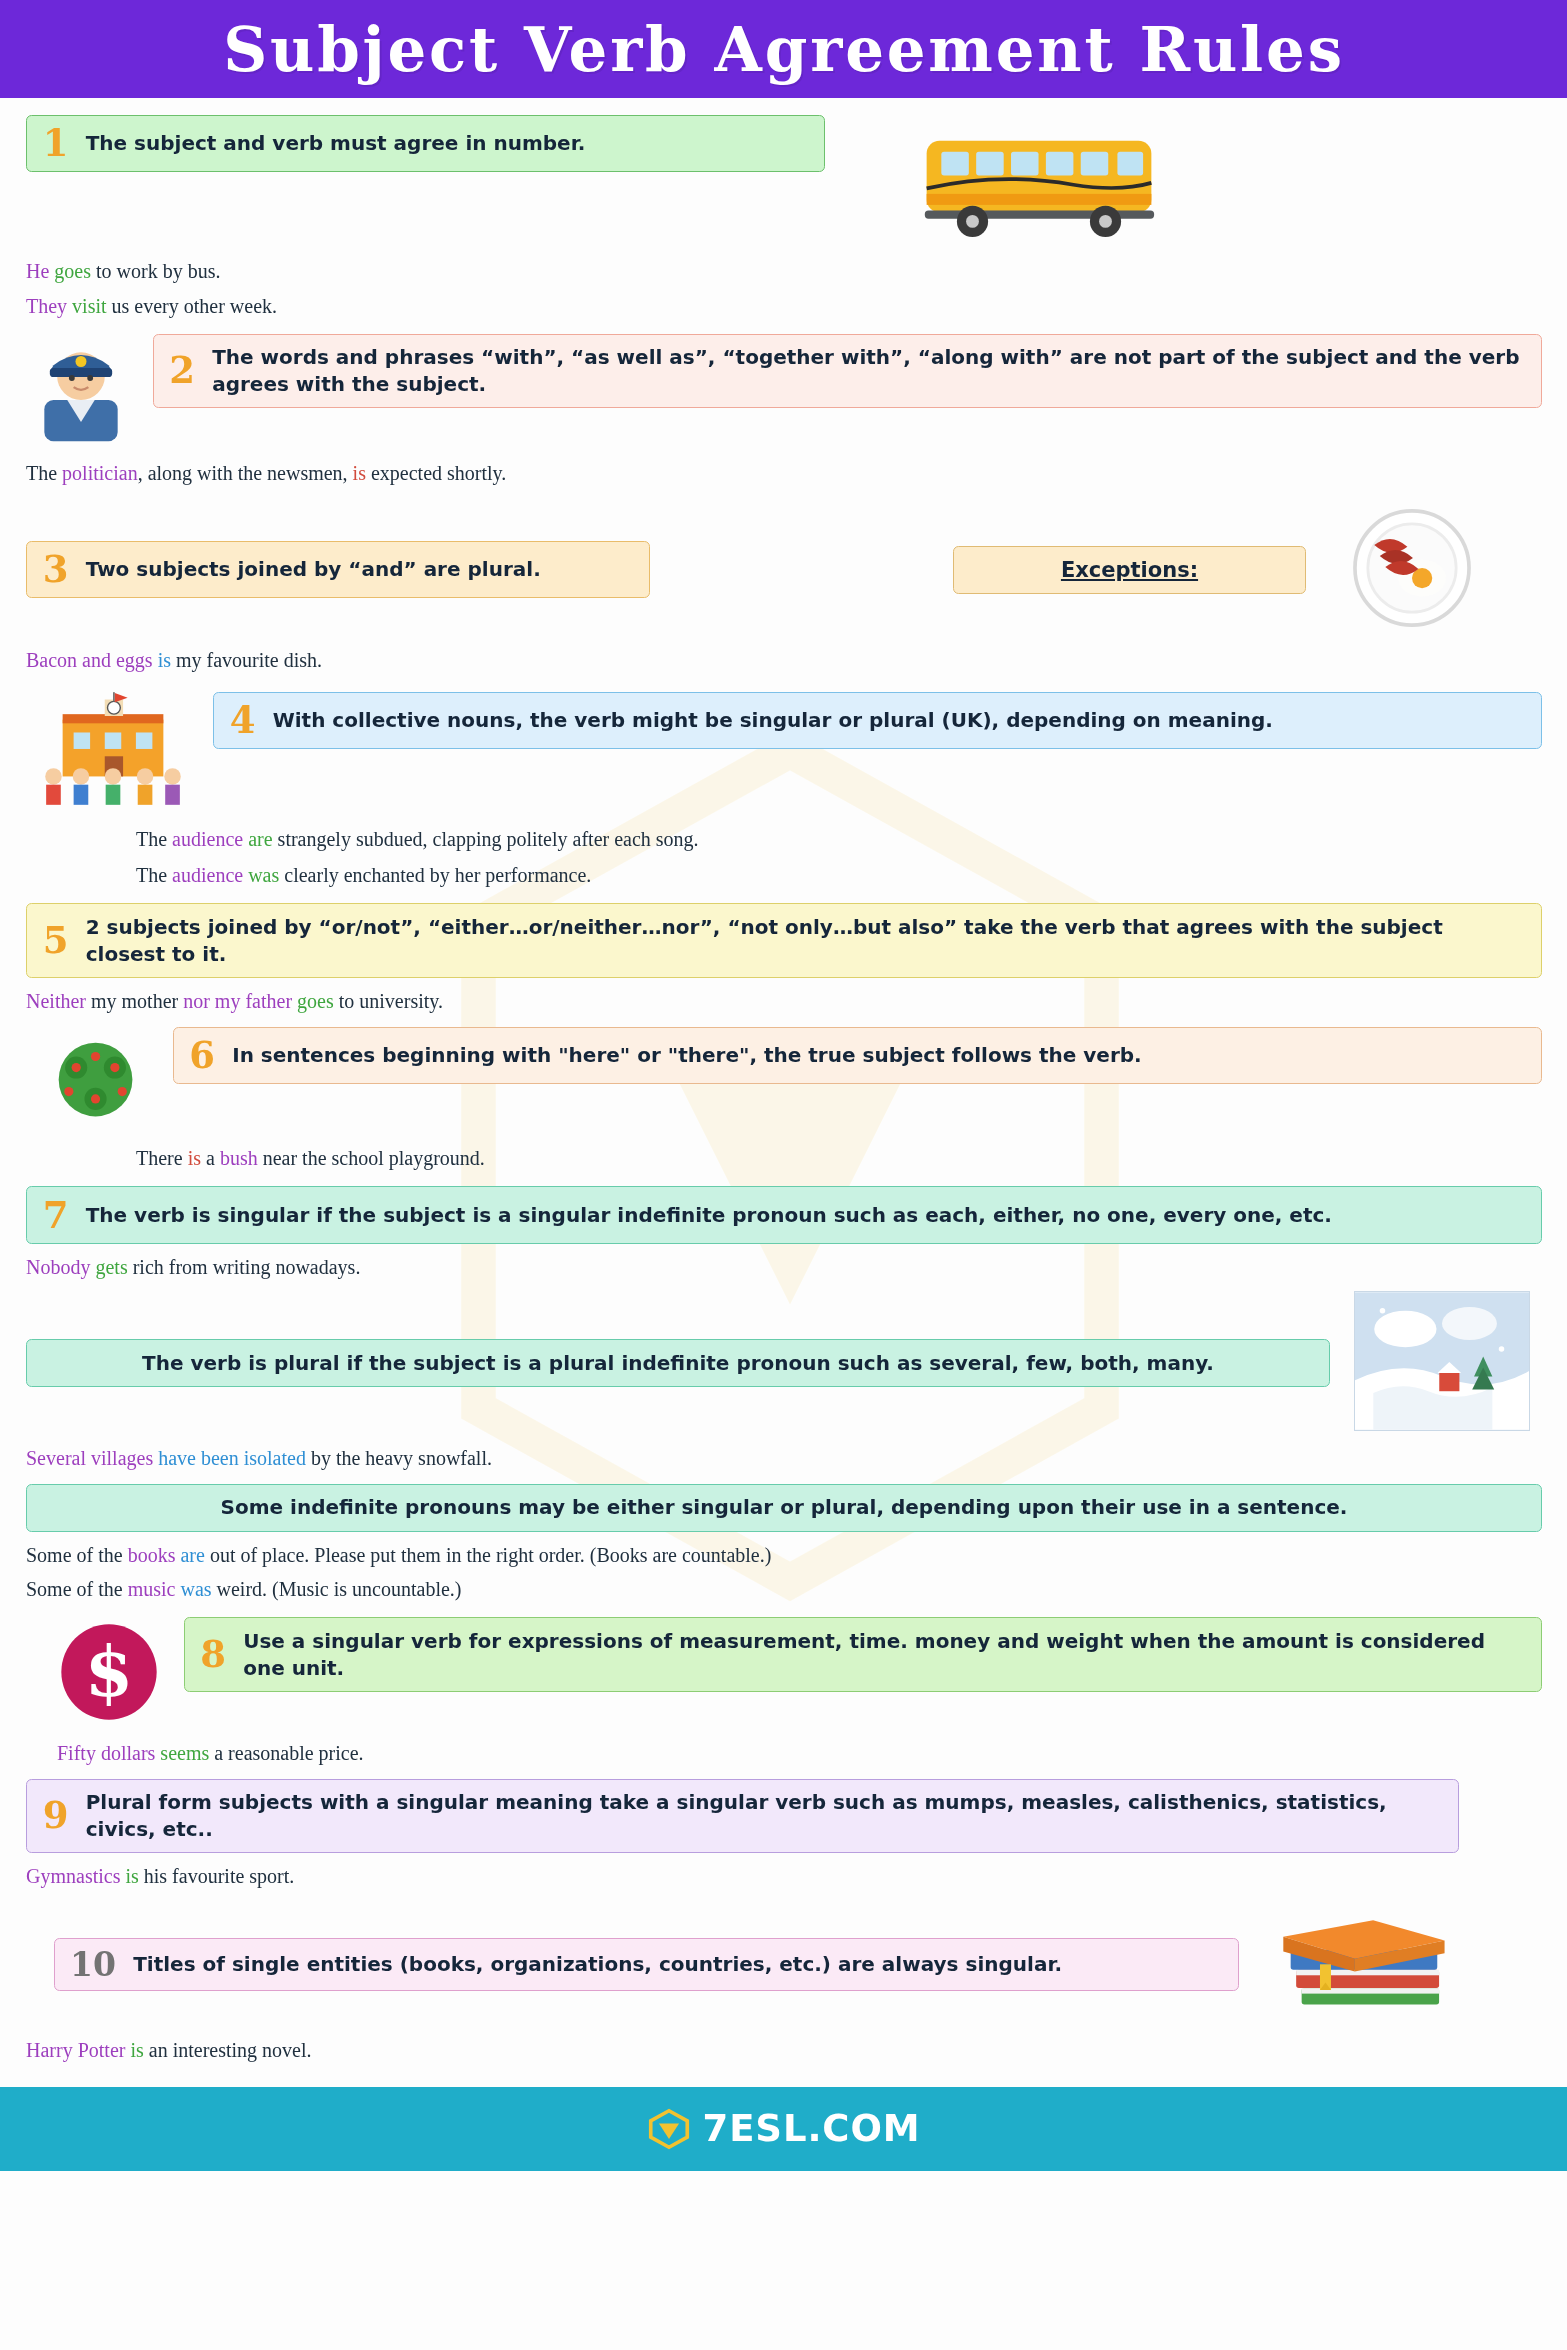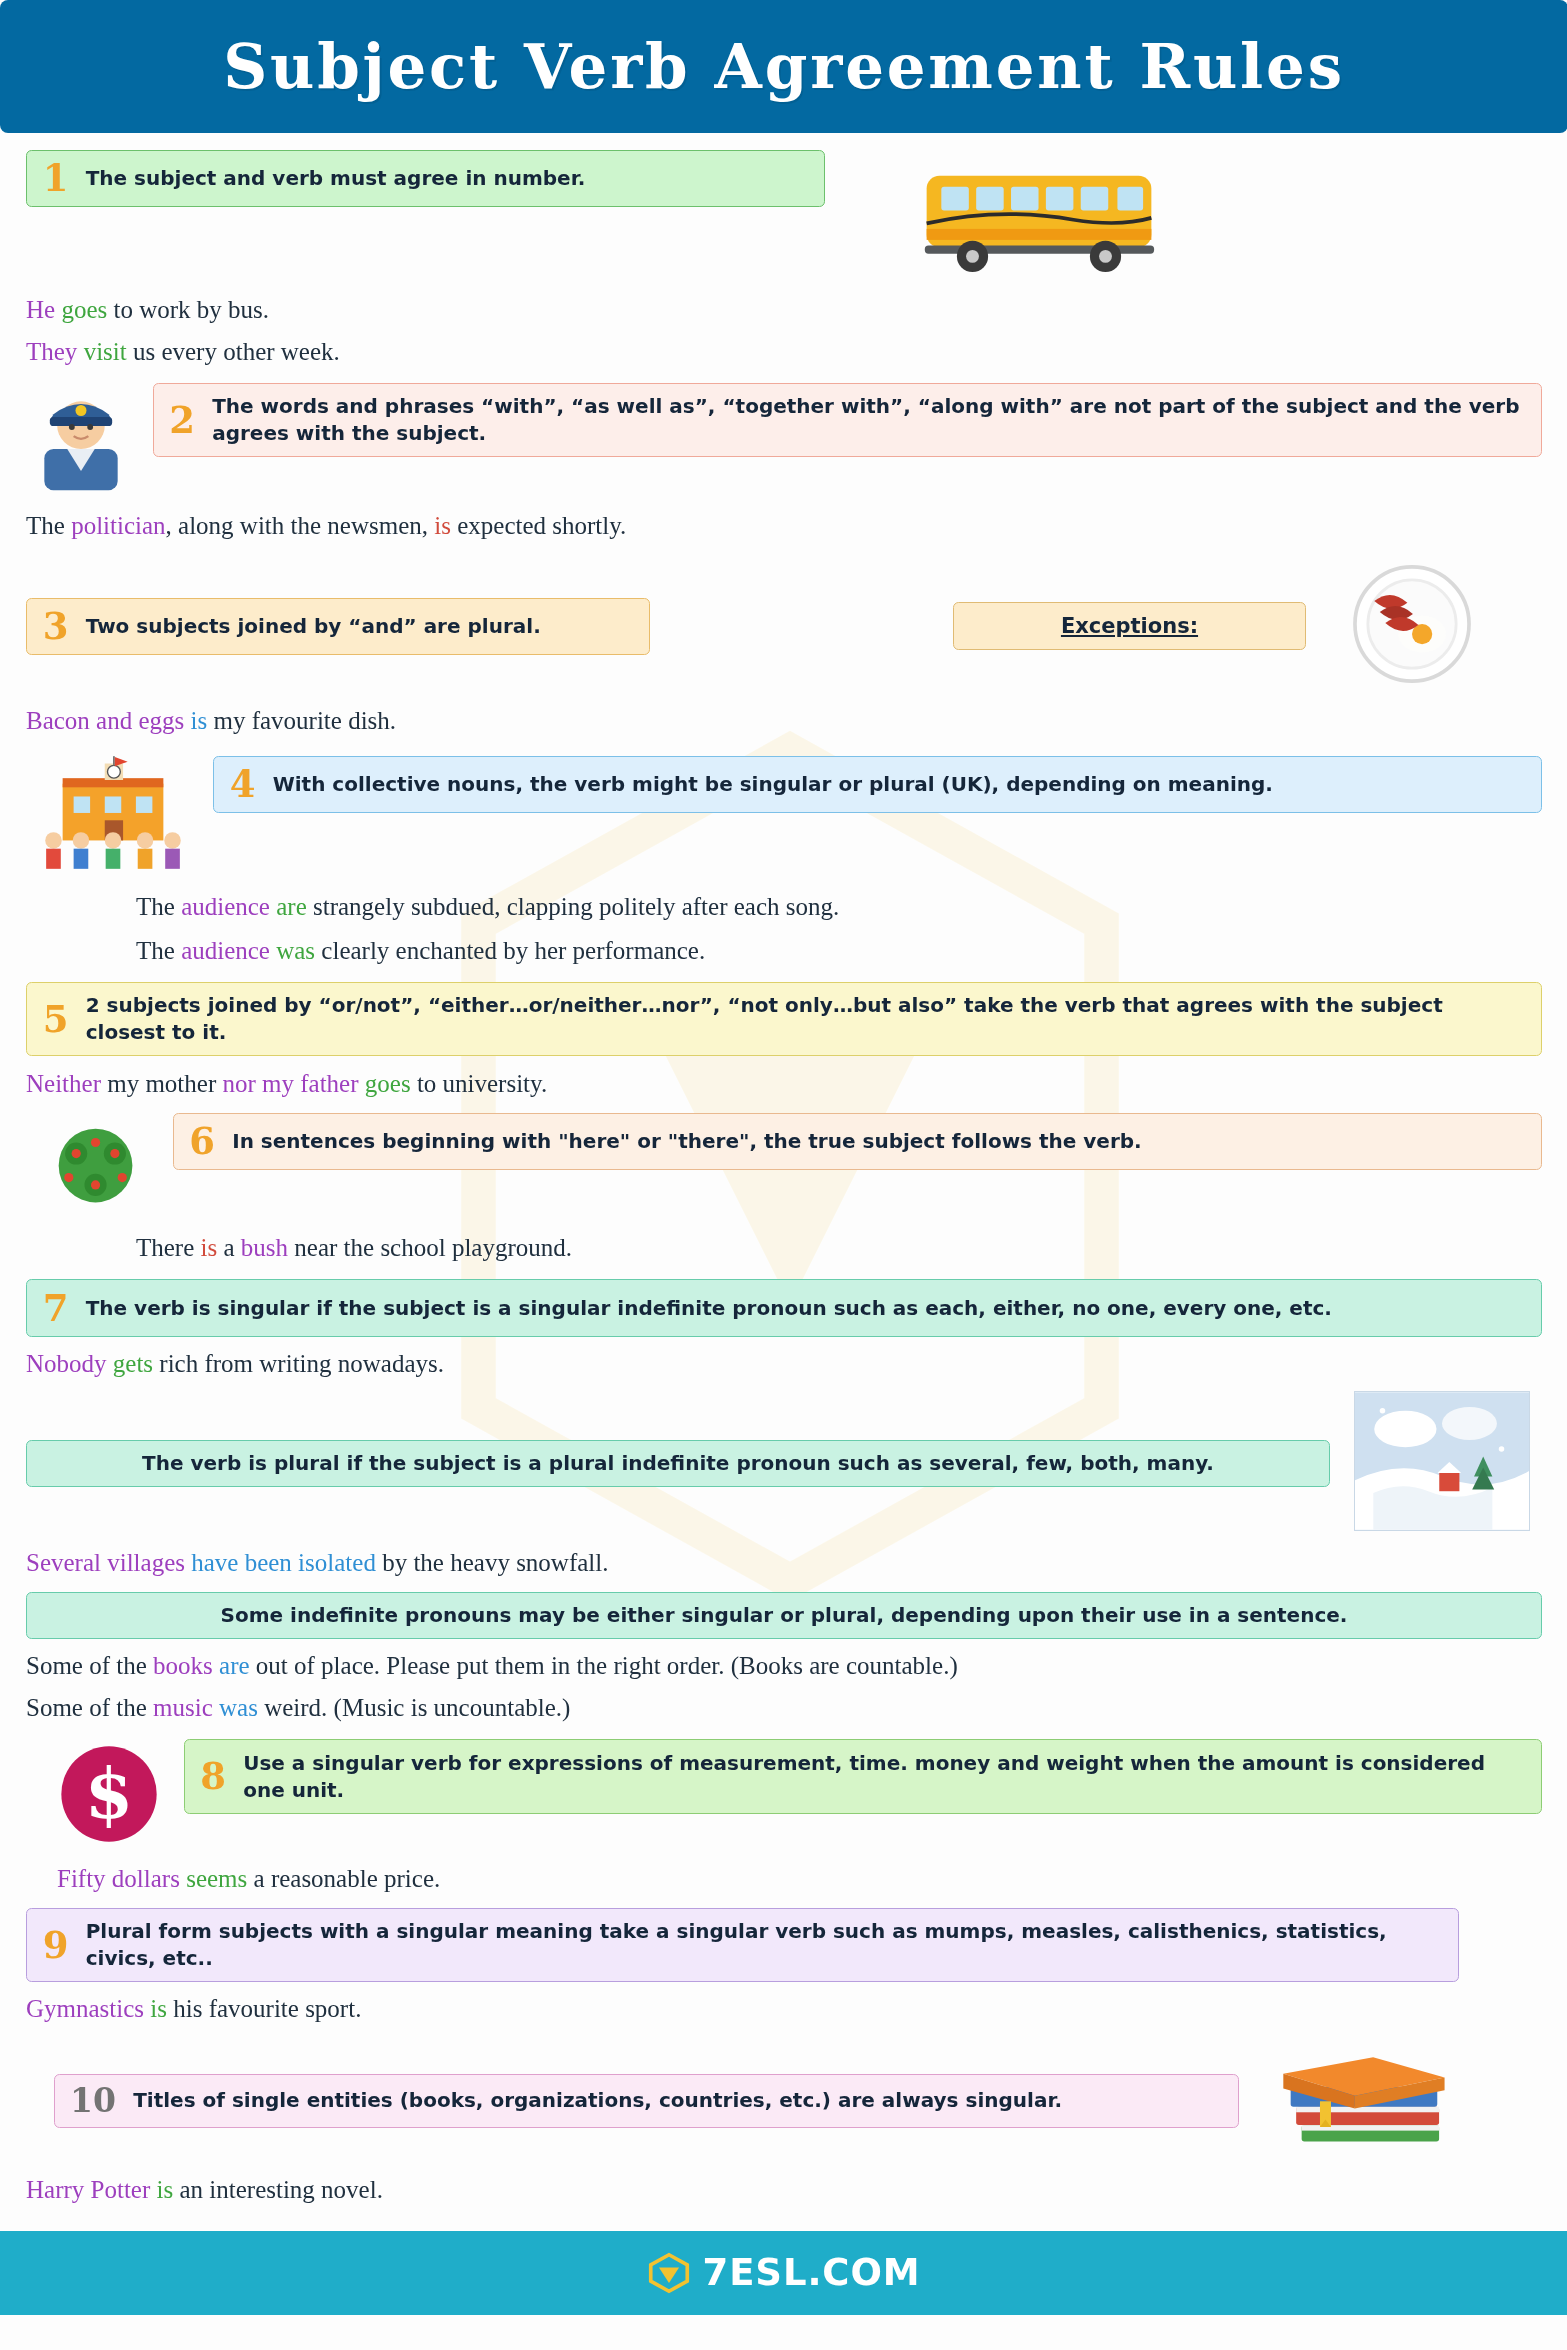--- a/index.html
+++ b/index.html
@@ -21,26 +21,25 @@
     left:441px; top:716px;
     width:698px; height:900px;
     opacity:.10;
     pointer-events:none;
     z-index:0;
   }
   .content{position:relative;z-index:2;}
 
   
   .header{
-    background:#0369a1;
-    height:133px;
+    background:#6d28d9;
+    height:98px;
     display:flex;
     align-items:center;
     justify-content:center;
-    border-radius:8px;
   }
   .header h1{
     margin:0;
     color:#ffffff;
     font-family:"DejaVu Serif", serif;
     font-weight:bold;
     font-size:61px;
     letter-spacing:2.8px;
     text-shadow:1.8px 1.8px 0 rgba(0,0,0,.08);
   }
@@ -117,21 +116,21 @@
   .b-mint .num{color:#f0a32a;}
   .b-lgreen{background:#d6f5c8;border-color:#8dcd74;}
   .b-lgreen .num{color:#f0a32a;}
   .b-violet{background:#f2e8fb;border-color:#b89ede;}
   .b-violet .num{color:#f0a32a;}
   .b-rose{background:#fbeaf6;border-color:#dfa0cd;}
   .b-rose .num{color:#737373;}
 
   .example{
     font-family:"Liberation Serif", serif;
-    font-size:25px;
+    font-size:20px;
     color:#20303f;
     line-height:1.45;
     margin:5.5px 0 3.7px 0;
   }
   .ex-indent{padding-left:31px;}
   .ex-indent3{padding-left:110px;}
 
   .pur{color:#9d3fbe;}
   .grn{color:#3fa63f;}
   .blu{color:#2f8fd4;}

